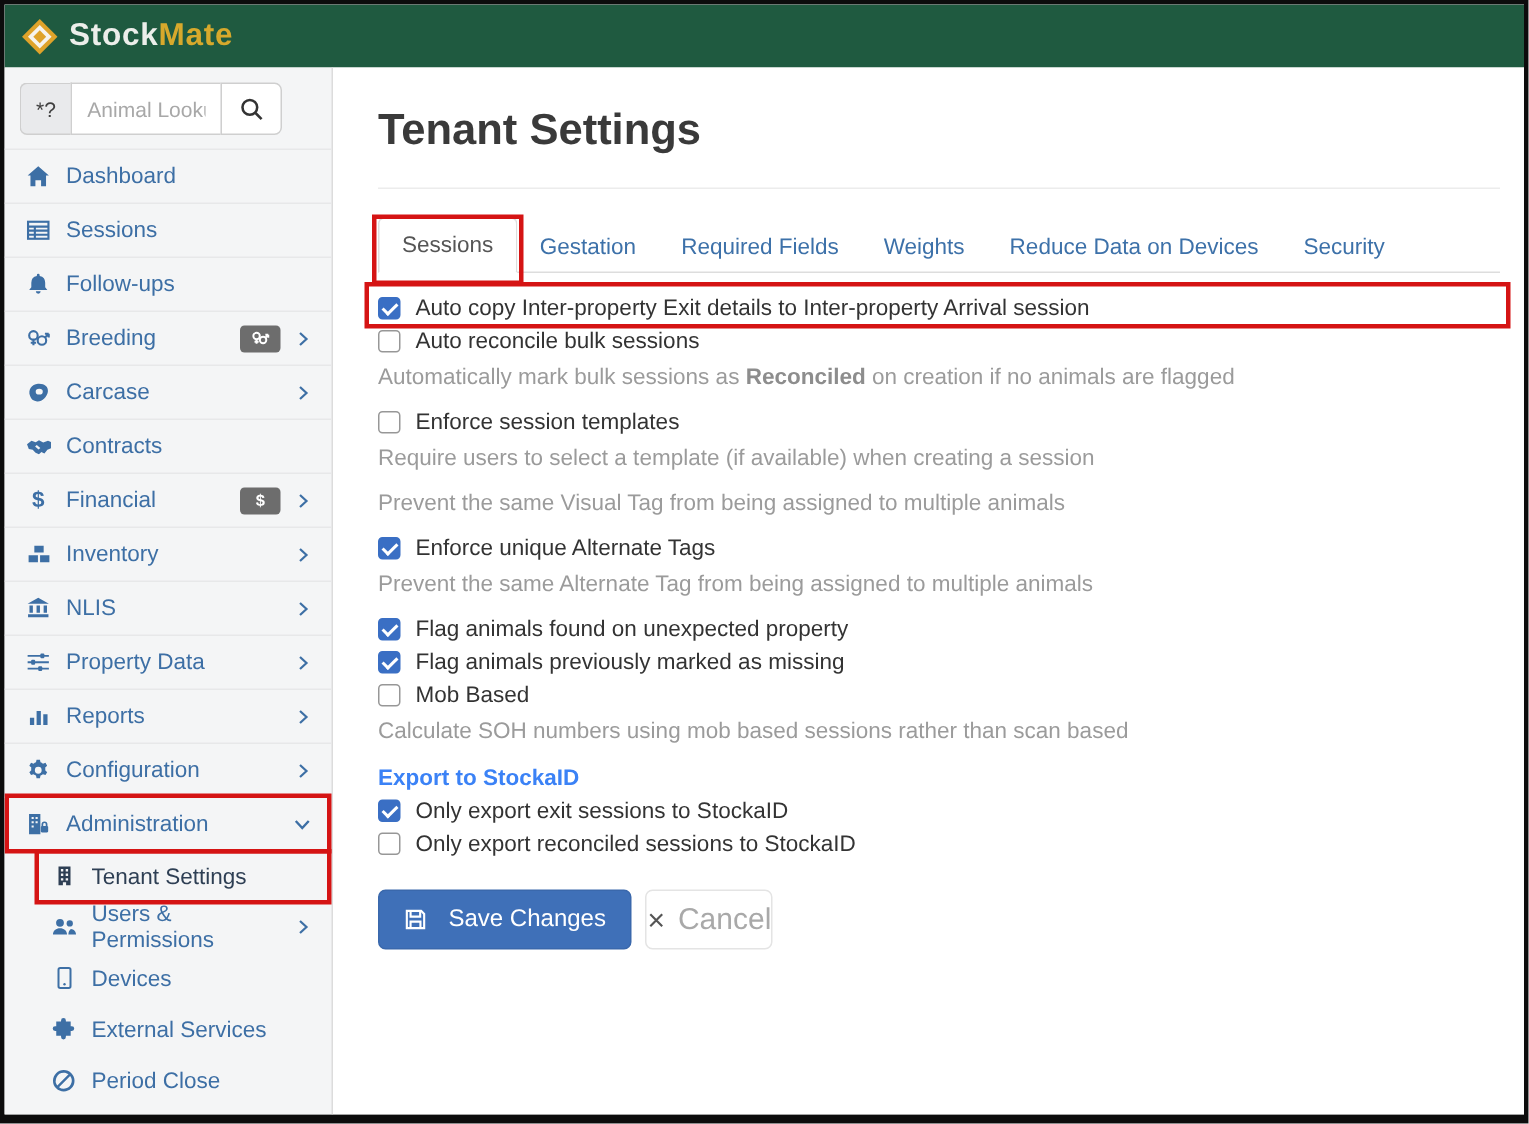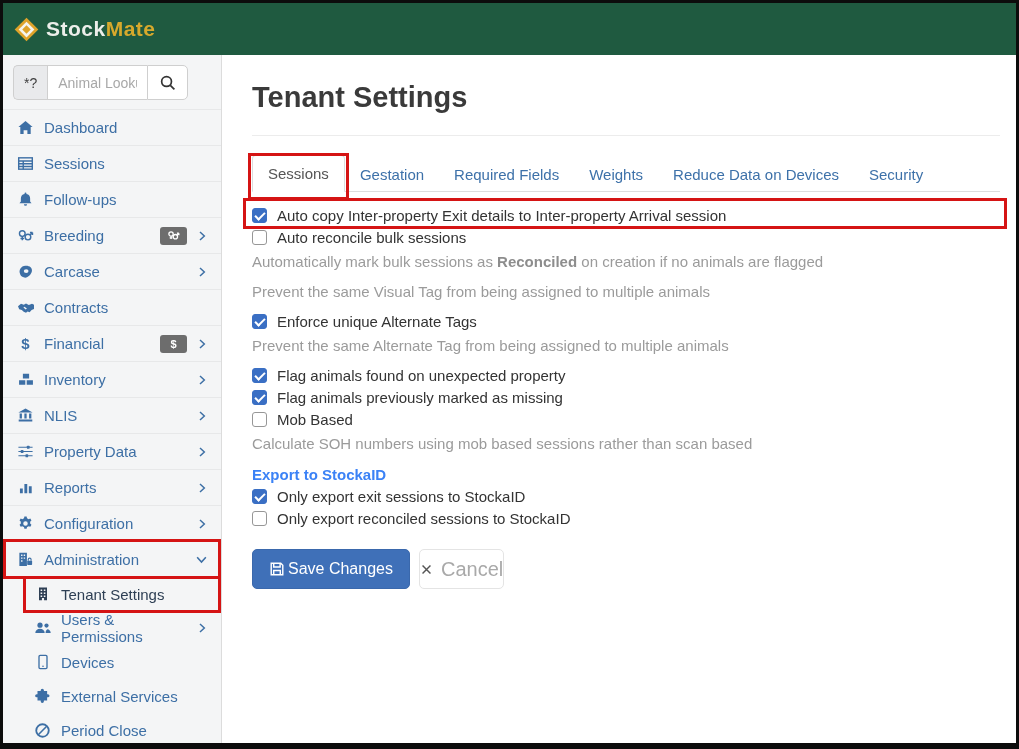--- a/index.html
+++ b/index.html
@@ -6,21 +6,21 @@
   html,body { background:#888; }
   .page {
     width:1019px; height:749px;
     border:3px solid #0c0c0c; border-bottom-width:6px;
     background:#fff;
     font-family:"Liberation Sans", sans-serif;
     display:flex; flex-direction:column;
     position:relative; overflow:hidden;
   }
   
-  .header { height:52px; background:#1f5a40; display:flex; align-items:center; padding:0 10px; flex:0 0 auto; }
+  .header { height:42px; background:#1f5a40; display:flex; align-items:center; padding:0 10px; flex:0 0 auto; }
   .logo { display:flex; align-items:center; gap:6px; }
   .logo-text { font-size:21px; font-weight:bold; letter-spacing:.5px; }
   .logo-text .stock { color:#eceeea; }
   .logo-text .mate  { color:#d7a92c; }
   
   .body { flex:1; display:flex; min-height:0; }
   .sidebar { width:219px; background:#f4f5f6; border-right:1px solid #dcdcdc; flex:0 0 auto; }
   .search-wrap { padding:10px 10px 9px; }
   .input-group { display:flex; height:35px; }
   .ig-prefix { background:#e9eaec; border:1px solid #cfcfcf; border-right:none; border-radius:5px 0 0 5px;
@@ -60,21 +60,21 @@
   .cbox { width:15px; height:15px; border:1px solid #979797; border-radius:3px; background:#fff;
           position:relative; flex:0 0 auto; }
   .cbox.checked { background:#3a6fc4; border-color:#3a6fc4; }
   .cbox.checked::after { content:""; position:absolute; left:4px; top:1px; width:4px; height:8px;
                          border:solid #fff; border-width:0 2px 2px 0; transform:rotate(45deg); }
   .clabel { font-size:15px; color:#333; }
   .desc { font-size:15px; color:#9b9b9b; margin:7px 0 13px; }
   .desc .bold { font-weight:bold; color:#8d8d8d; }
   .section-heading { font-size:15px; font-weight:bold; color:#3b82f6; margin:14px 0 5px; }
   .btn-row { display:flex; gap:9px; margin-top:22px; }
-  .btn-save { display:inline-flex; align-items:center; gap:3px; background:#3f70b8; color:#fff;
+  .btn-save { display:inline-flex; align-items:center; gap:14px; background:#3f70b8; color:#fff;
               border:1px solid #3a68ac; border-radius:5px; padding:0 16px; height:40px; font-size:16px;
               font-family:"Liberation Sans", sans-serif; cursor:pointer; }
   .btn-cancel { display:inline-flex; align-items:center; gap:8px; background:#fff; color:#a9a9a9;
                 border:1px solid #e4e4e4; border-radius:5px; padding:0 0; height:40px; font-size:20px;
                 font-family:"Liberation Sans", sans-serif; cursor:pointer; }
   .btn-cancel .x { color:#555; }
   svg { display:block; }
 </style>
 </head>
 <body>
@@ -375,20 +375,27 @@
         </div>
 
         <div class="setting">
           <div class="check-row">
             <span class="cbox"></span>
             <span class="clabel">Auto reconcile bulk sessions</span>
           </div>
           <div class="desc"><span>Automatically mark bulk sessions as </span><span class="bold">Reconciled</span><span> on creation if no animals are flagged</span></div>
         </div>
 
+        <div class="setting">
+          <div class="check-row">
+            <span class="cbox"></span>
+            <span class="clabel">Enforce session templates</span>
+          </div>
+          <div class="desc">Require users to select a template (if available) when creating a session</div>
+        </div>
 
         <div class="setting">
           <div class="desc">Prevent the same Visual Tag from being assigned to multiple animals</div>
         </div>
 
         <div class="setting">
           <div class="check-row">
             <span class="cbox checked"></span>
             <span class="clabel">Enforce unique Alternate Tags</span>
           </div>

